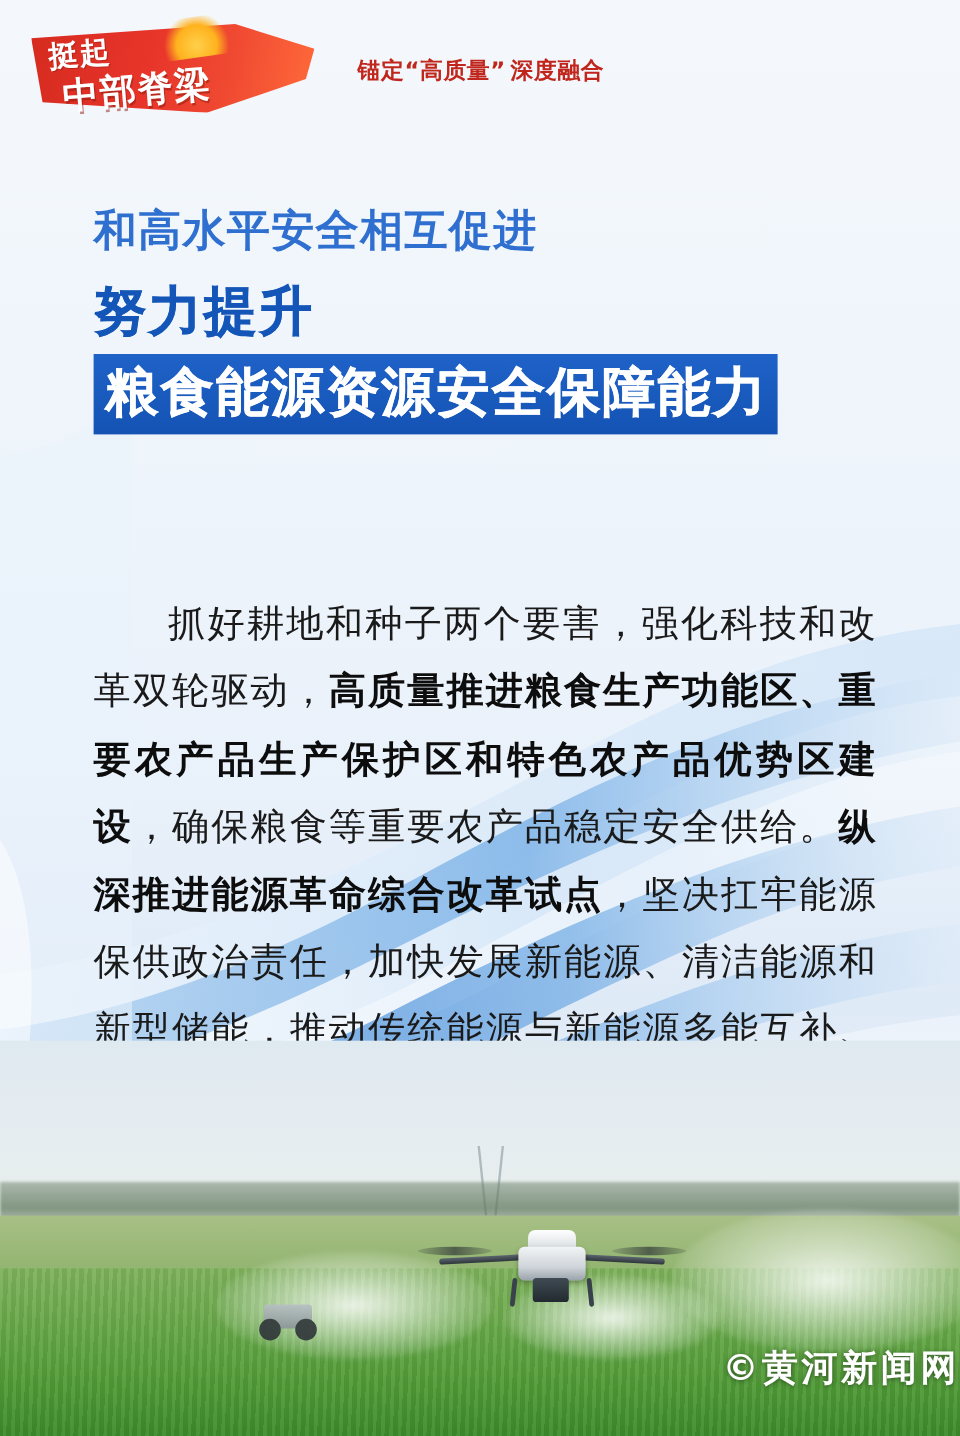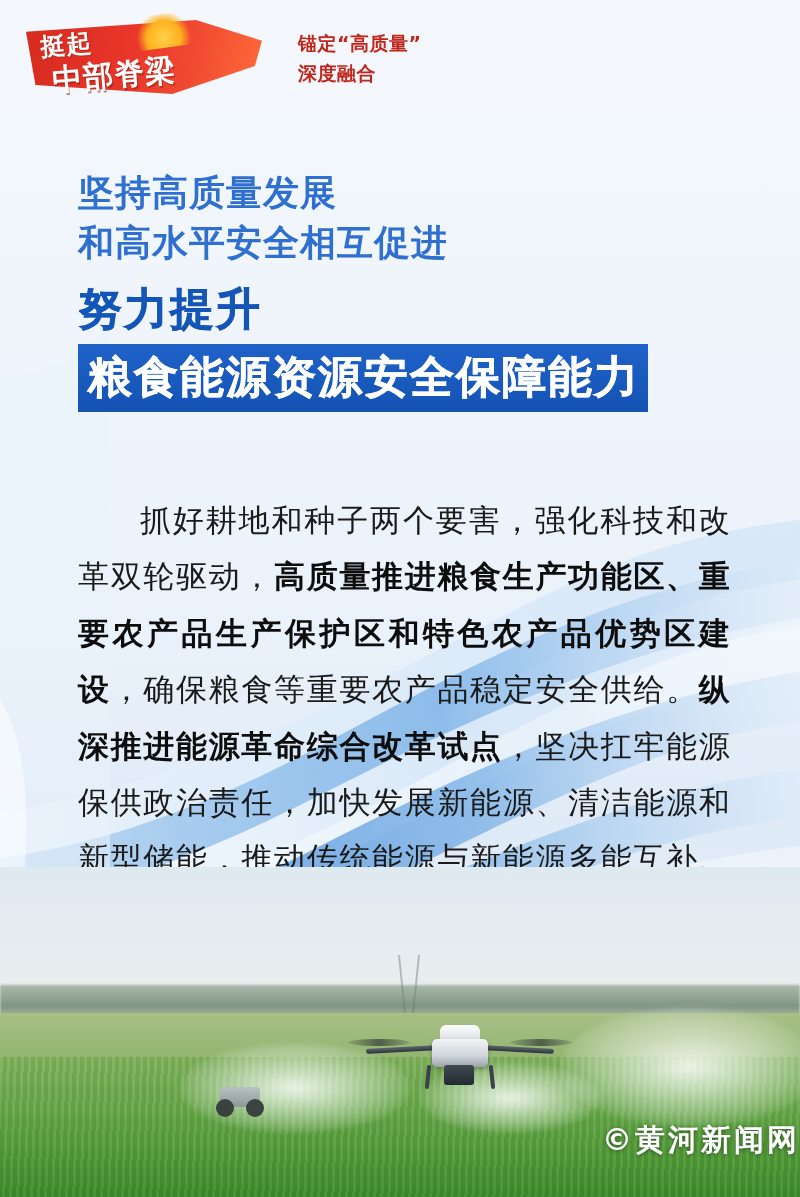--- a/index.html
+++ b/index.html
@@ -78,21 +78,20 @@
     font-weight: bold;
     color: #ffffff;
     letter-spacing: 1px;
     text-shadow: 1px 2px 0 rgba(140,25,15,0.5);
     transform: rotate(-5deg) translateX(14px);
     margin-top: -2px;
     font-family: "DejaVu Sans", sans-serif;
   }
   .logo-side {
     display: flex;
-    flex-direction: column;
     justify-content: center;
     gap: 4px;
     margin-left: 26px;
     margin-top: 4px;
   }
   .logo-side div {
     font-size: 19px;
     font-weight: bold;
     color: #c0261c;
     letter-spacing: 0.5px;
@@ -357,21 +356,20 @@
         <div class="logo-line2">中部脊梁</div>
       </div>
     </div>
     <div class="logo-side">
       <div>锚定“高质量”</div>
       <div>深度融合</div>
     </div>
   </div>
 
   <div class="headline">
-    <div class="hl-sub">坚持高质量发展</div>
     <div class="hl-sub">和高水平安全相互促进</div>
     <div class="hl-main">努力提升</div>
     <div class="hl-banner">粮食能源资源安全保障能力</div>
   </div>
 
   <div class="body-text" id="body-paragraph"><span>抓好耕地和种子两个要害，强化科技和改革双轮驱动，</span><b>高质量推进粮食生产功能区、重要农产品生产保护区和特色农产品优势区建设</b><span>，确保粮食等重要农产品稳定安全供给。</span><b>纵深推进能源革命综合改革试点</b><span>，坚决扛牢能源保供政治责任，加快发展新能源、清洁能源和新型储能，推动传统能源与新能源多能互补、深度融合。</span></div>
 
   <div class="photo">
     <div class="sky"></div>
     <div class="pylon"></div>

